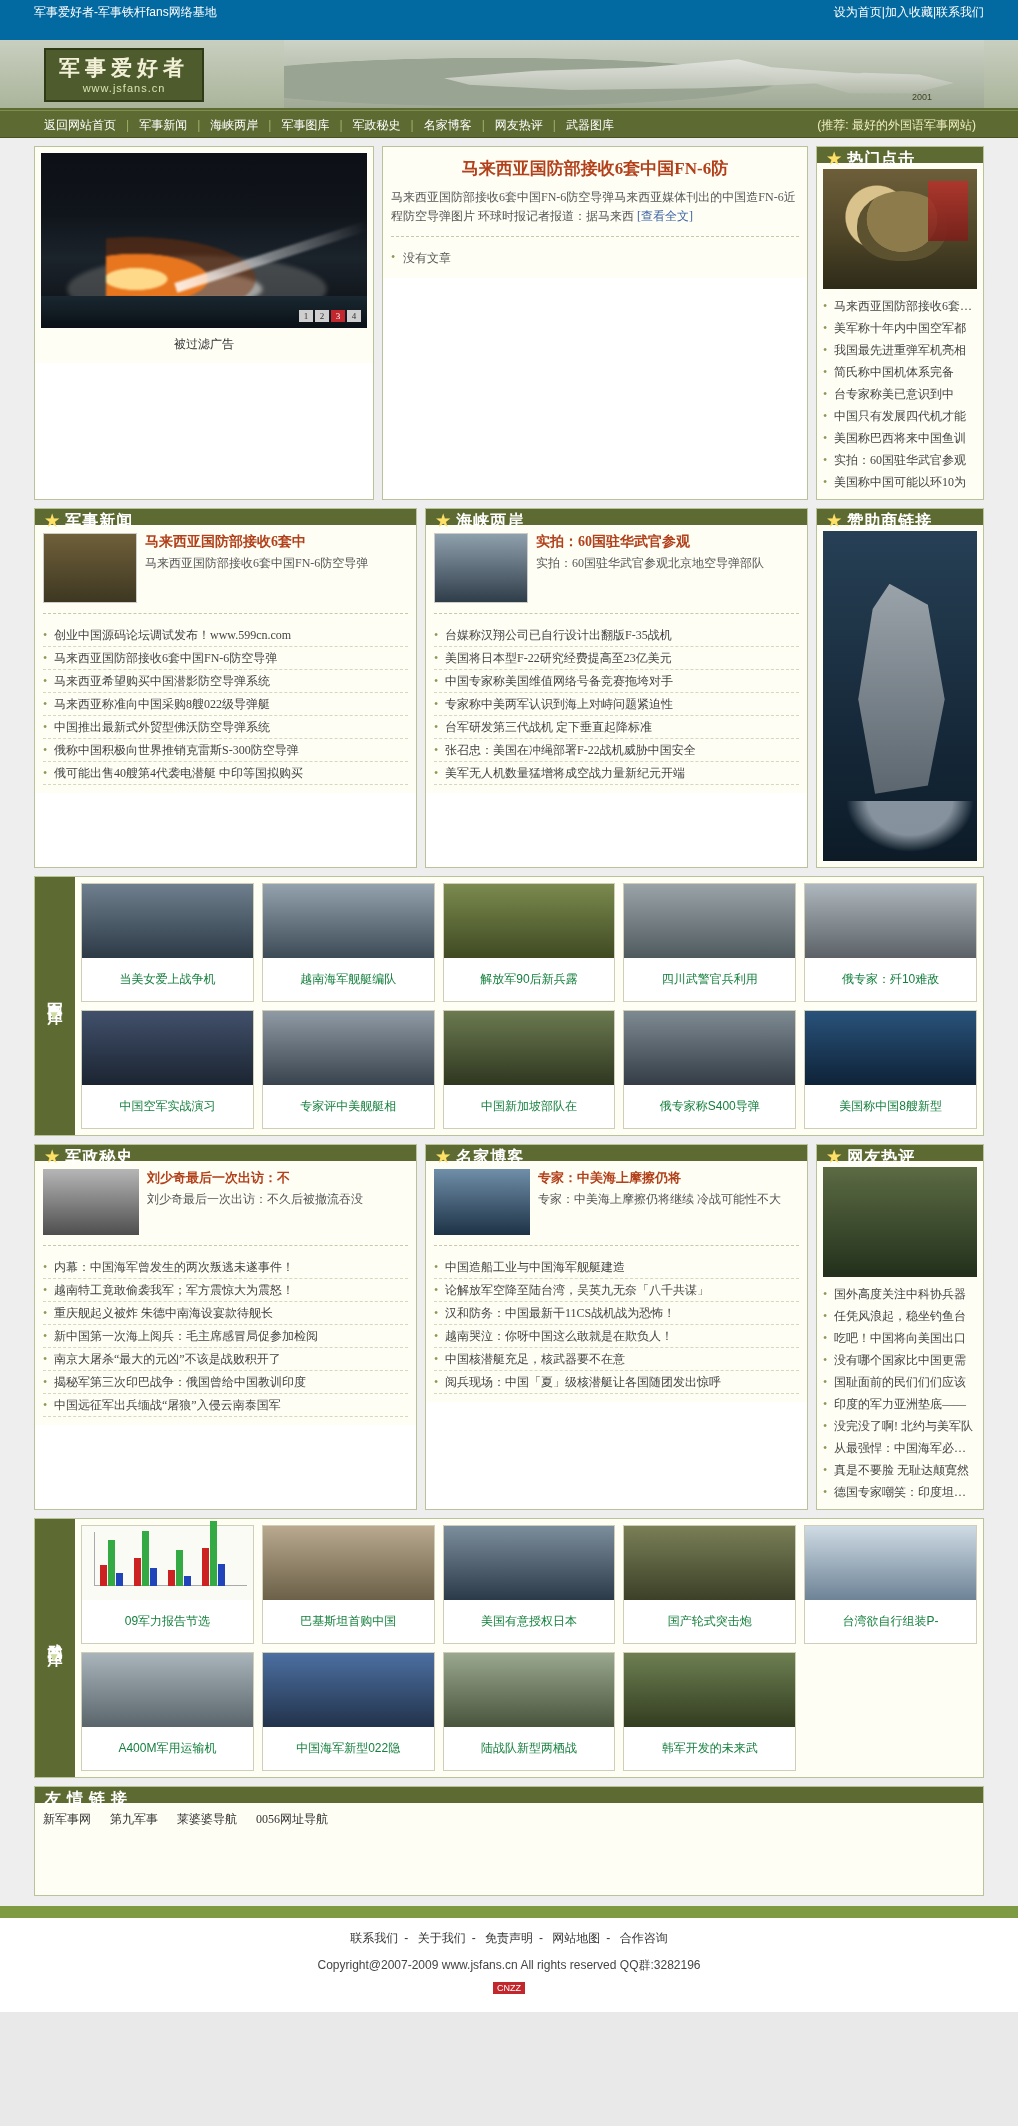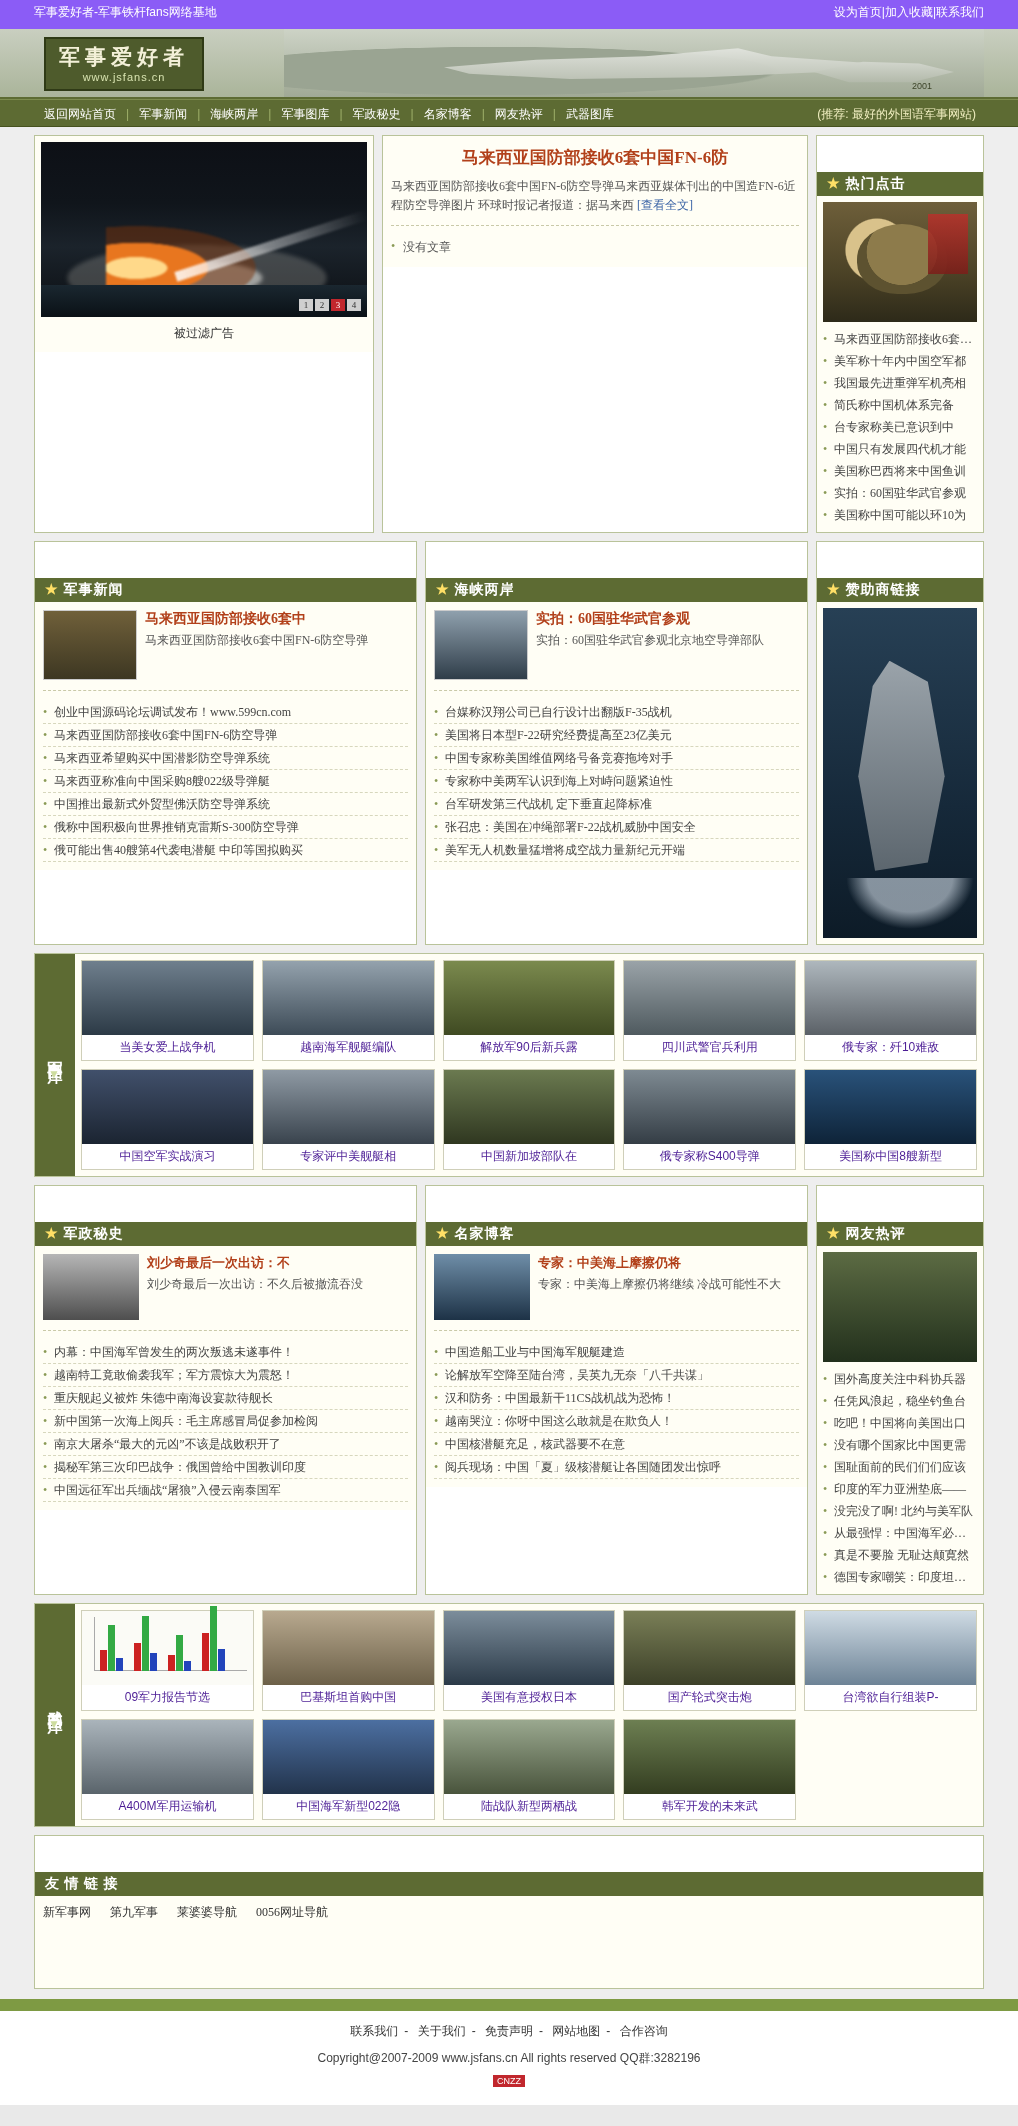--- a/index.html
+++ b/index.html
@@ -14,23 +14,23 @@
     width: 1018px;
     margin: 0 auto;
     background: #eeeeee;
   }
   .wrap {
     width: 950px;
     margin: 0 auto;
   }
   
   .topbar {
-    background: #8b5cf6;
+    background: #0369a1;
     color: #ffffff;
-    height: 29px;
+    height: 40px;
     line-height: 24px;
     font-size: 12px;
     text-align: right;
   }
   .topbar .wrap { display: flex; justify-content: space-between; }
   .topbar a { color: #fff; text-decoration: none; }
   
   .banner {
     height: 70px;
     background: linear-gradient(#c9cfc0, #aab49a);
@@ -83,27 +83,26 @@
   .nav .sep { color: #9fb06a; }
   .nav .promo { margin-left: auto; color: #f0eec0; font-size: 12px; padding-right: 8px; }
   
   .row { display: flex; gap: 8px; margin-top: 8px; }
   .box {
     background: #ffffff;
     border: 1px solid #b9c39a;
     font-family: Liberation Serif, serif;
   }
   .box-hd {
-    height: 24px; line-height: 24px;
+    height: 16px; line-height: 24px;
     background: #5d6b33;
     color: #ffffff;
-    font-size: 14px; font-weight: bold;
+    font-size: 16px; font-weight: bold;
     padding-left: 10px;
     letter-spacing: 1px;
-    margin-top: 36px;
   }
   .box-hd .star { color: #ffe066; margin-right: 5px; }
   .box-bd { padding: 8px; background: #fffef5; }
   
   .hero-left { width: 340px; }
   .hero-img {
     width: 100%; height: 175px;
     background:
       linear-gradient(#0d1016, #10151b 35%, #1b232b 60%, #0b0e12),
       #111;
@@ -199,21 +198,21 @@
     width: 40px; background: #5d6b33; color: #fff;
     display: flex; flex-direction: column; align-items: center; justify-content: center;
     font-size: 15px; font-weight: bold; letter-spacing: 2px; padding: 10px 0;
   }
   .strip-label .ch { writing-mode: vertical-rl; text-orientation: upright; line-height: 26px; }
   .strip-label .arr { margin-top: 10px; font-size: 12px; color: #cddd9e; }
   .grid { flex: 1; padding: 6px; display: grid; grid-template-columns: repeat(5, 1fr); gap: 8px; }
   .cell { border: 1px solid #cfcfb9; background: #fff; }
   .cell .pic { height: 74px; width: 100%; }
   .cell .cap {
-    font-size: 12px; text-align: center; padding: 4px 2px; color: #4c1d95;
+    font-size: 12px; text-align: center; padding: 13px 2px; color: #15803d;
     white-space: nowrap; overflow: hidden; text-overflow: ellipsis;
   }
   .p1 { background: linear-gradient(#6f7f8d, #2c3a46); }
   .p2 { background: linear-gradient(#94a2ad, #3d4b57); }
   .p3 { background: linear-gradient(#7b8a4e, #3f4a22); }
   .p4 { background: linear-gradient(#9aa3a8, #4f5a5f); }
   .p5 { background: linear-gradient(#aeb7bd, #5b6167); }
   .p6 { background: linear-gradient(#41506b, #1b2431); }
   .p7 { background: linear-gradient(#8f9aa4, #39434d); }
   .p8 { background: linear-gradient(#6b7a50, #2f3720); }

